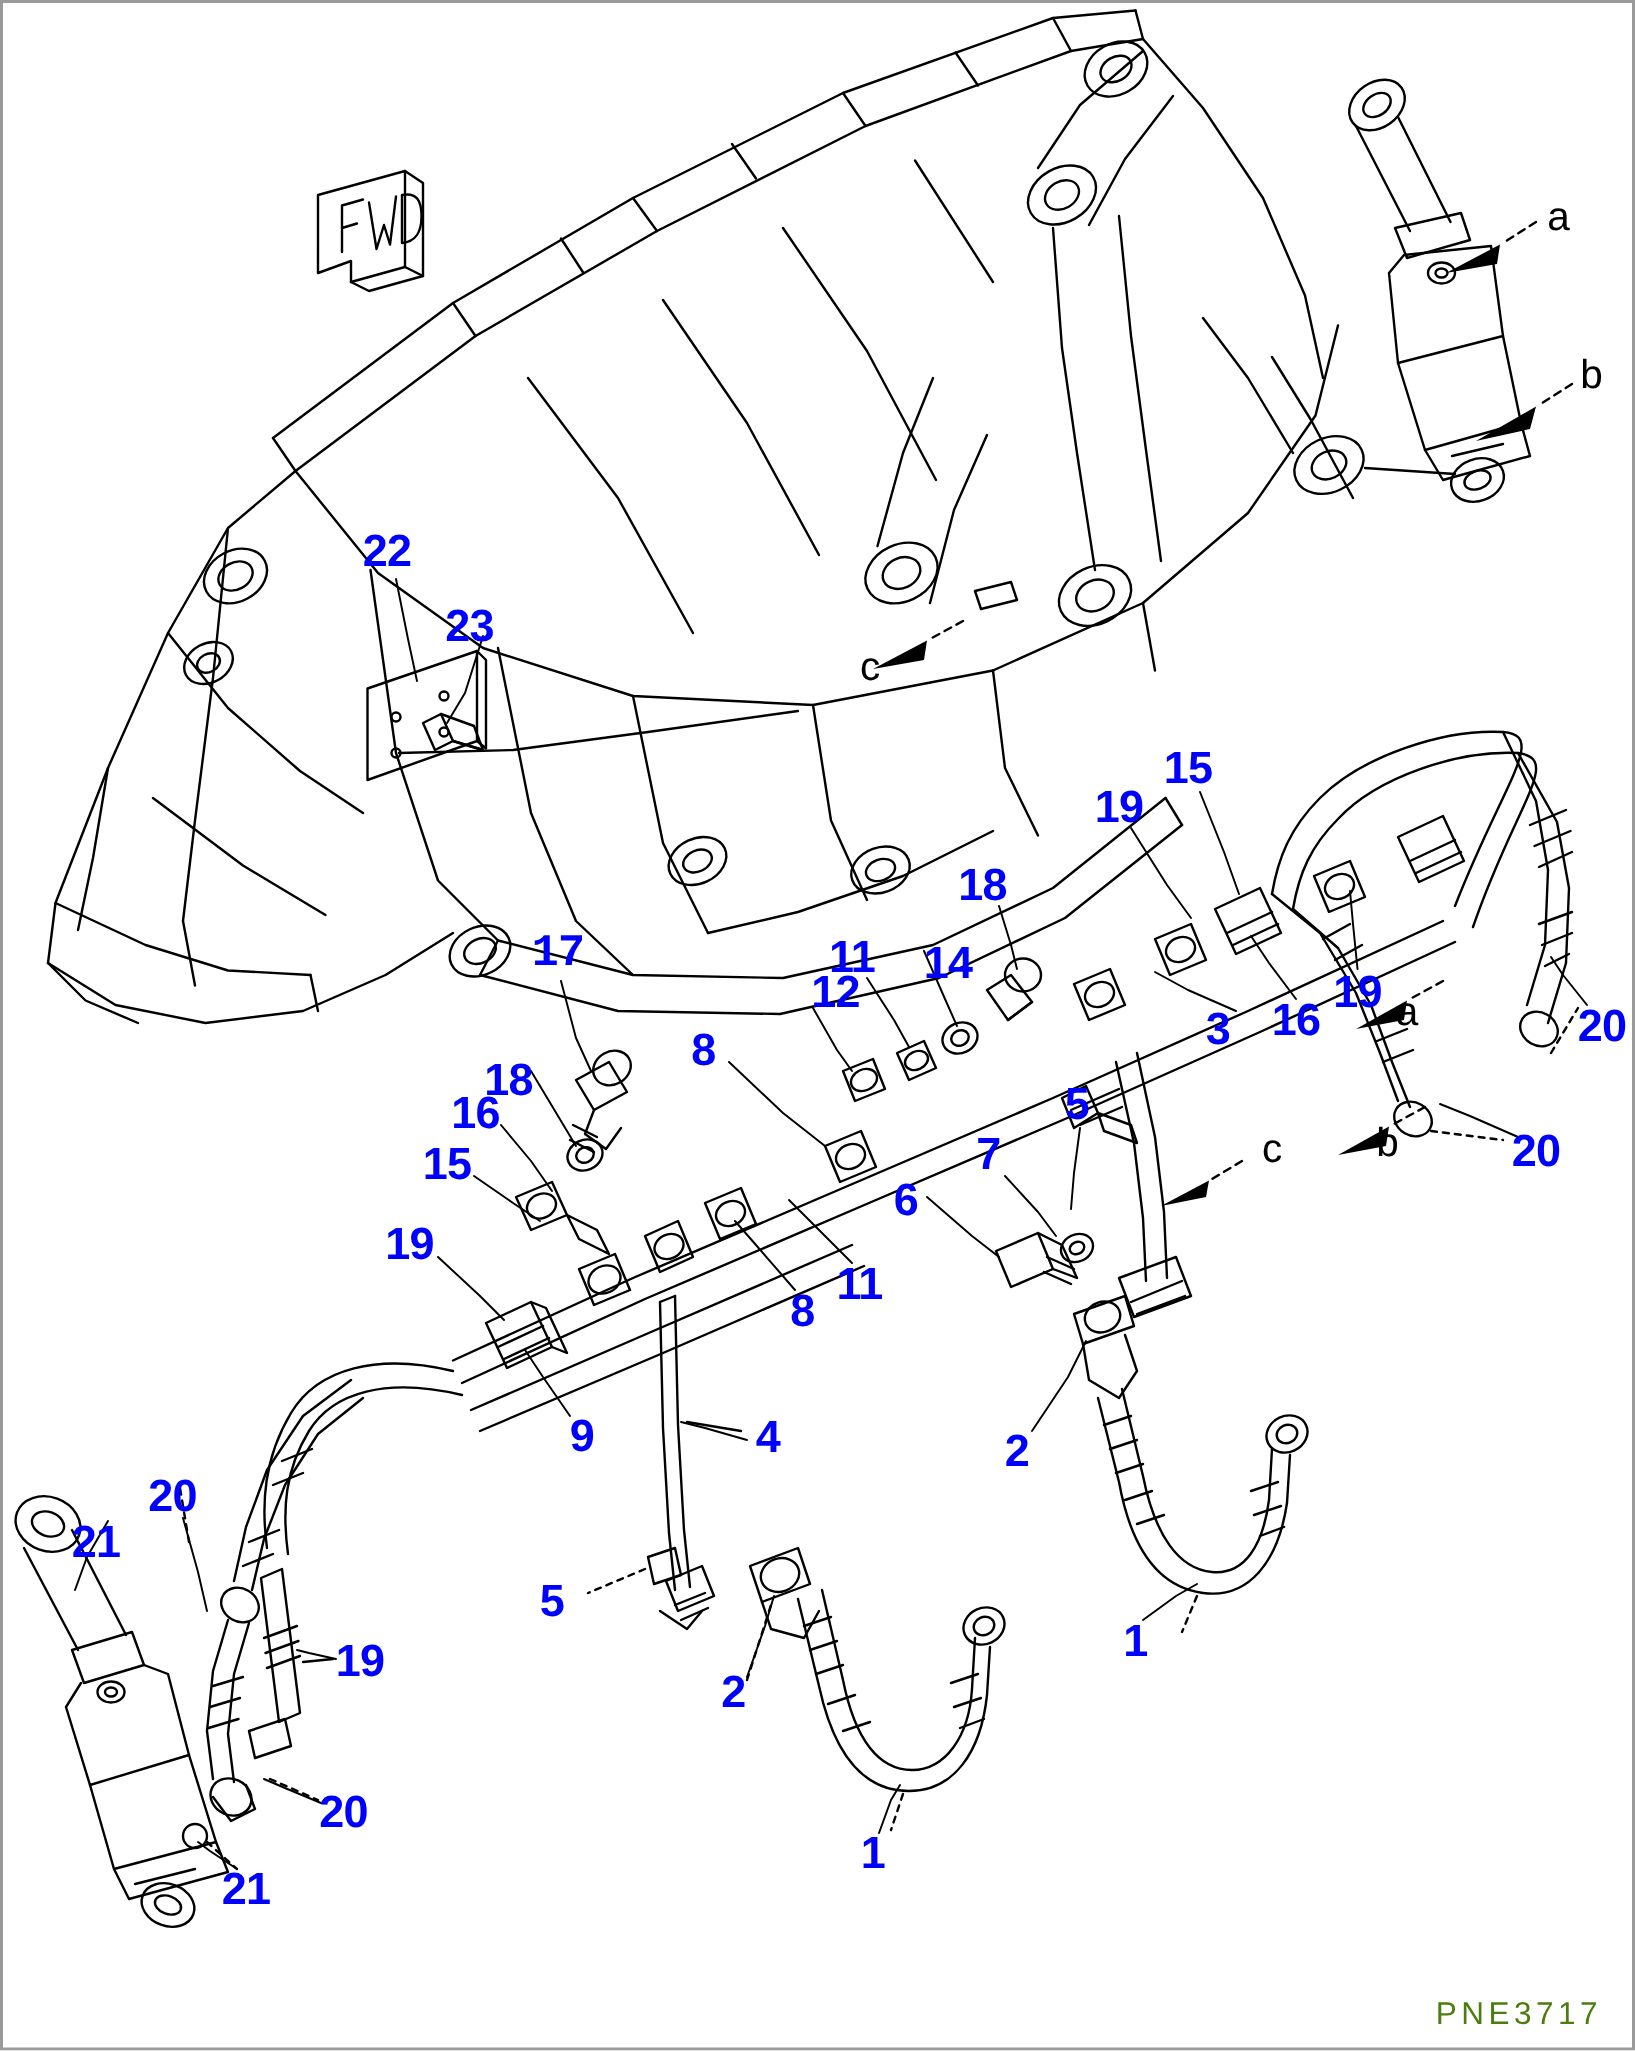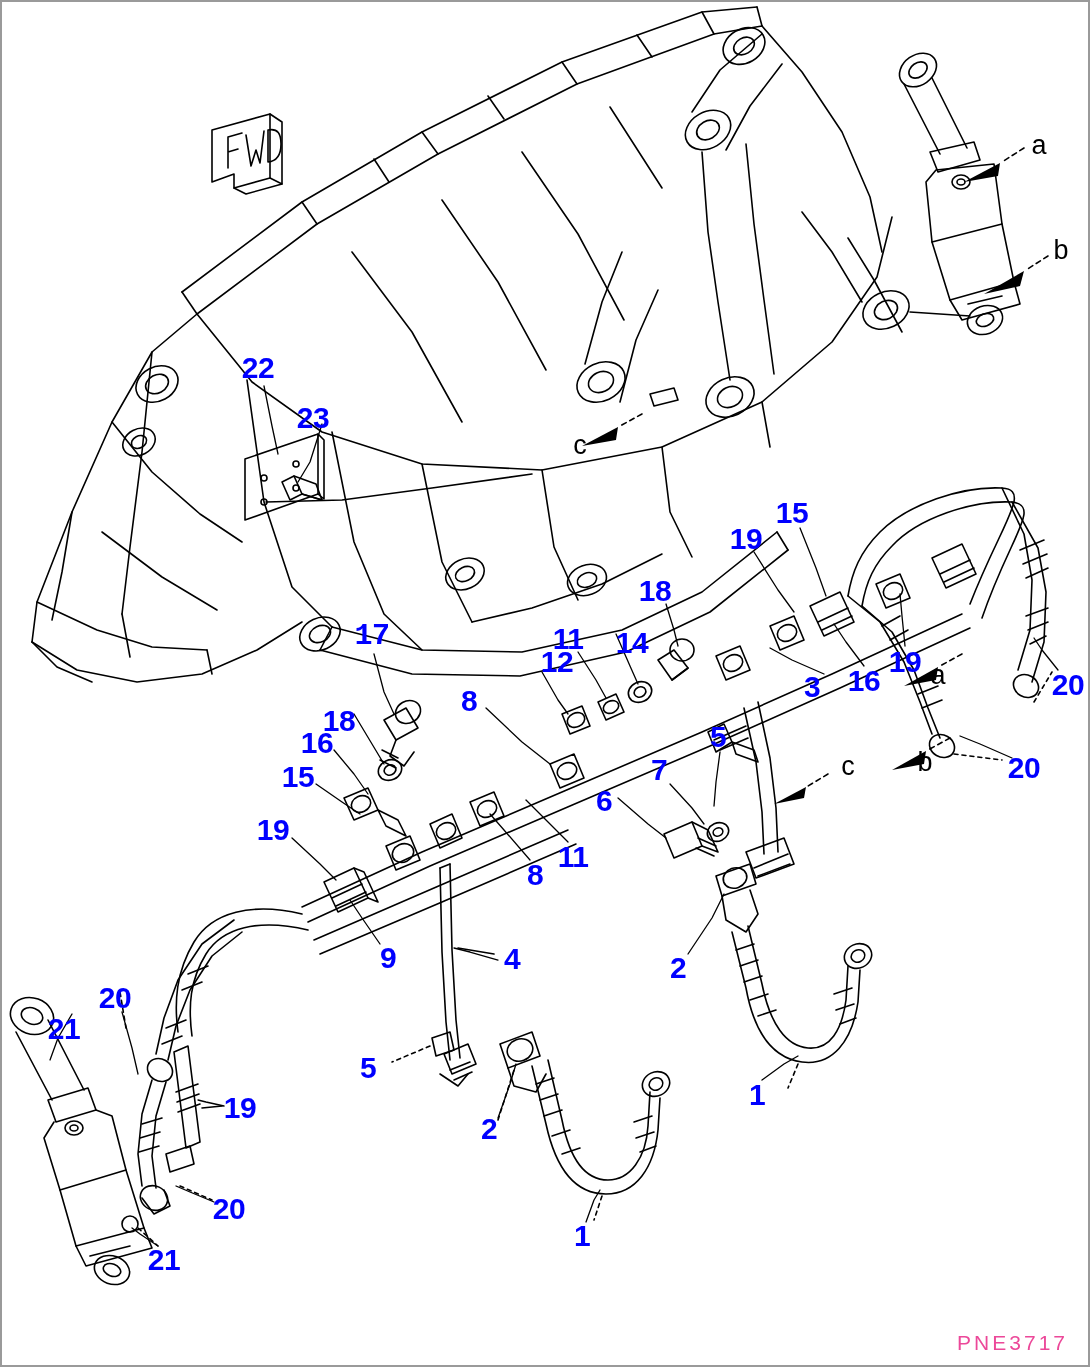--- a/index.html
+++ b/index.html
@@ -41,21 +41,21 @@
     font-weight: normal;
     font-size: 27px;
     line-height: 1;
     white-space: nowrap;
     transform: translate(-50%, -50%);
   }
   #drawing-number {
     position: absolute;
     right: 20px;
     bottom: 10px;
-    color: #ec4899;
+    color: #4d7c0f;
     font-family: "Liberation Sans", sans-serif;
     font-size: 21px;
     font-weight: normal;
     letter-spacing: 3px;
     white-space: nowrap;
   }
 </style>
 </head>
 <body>
 

